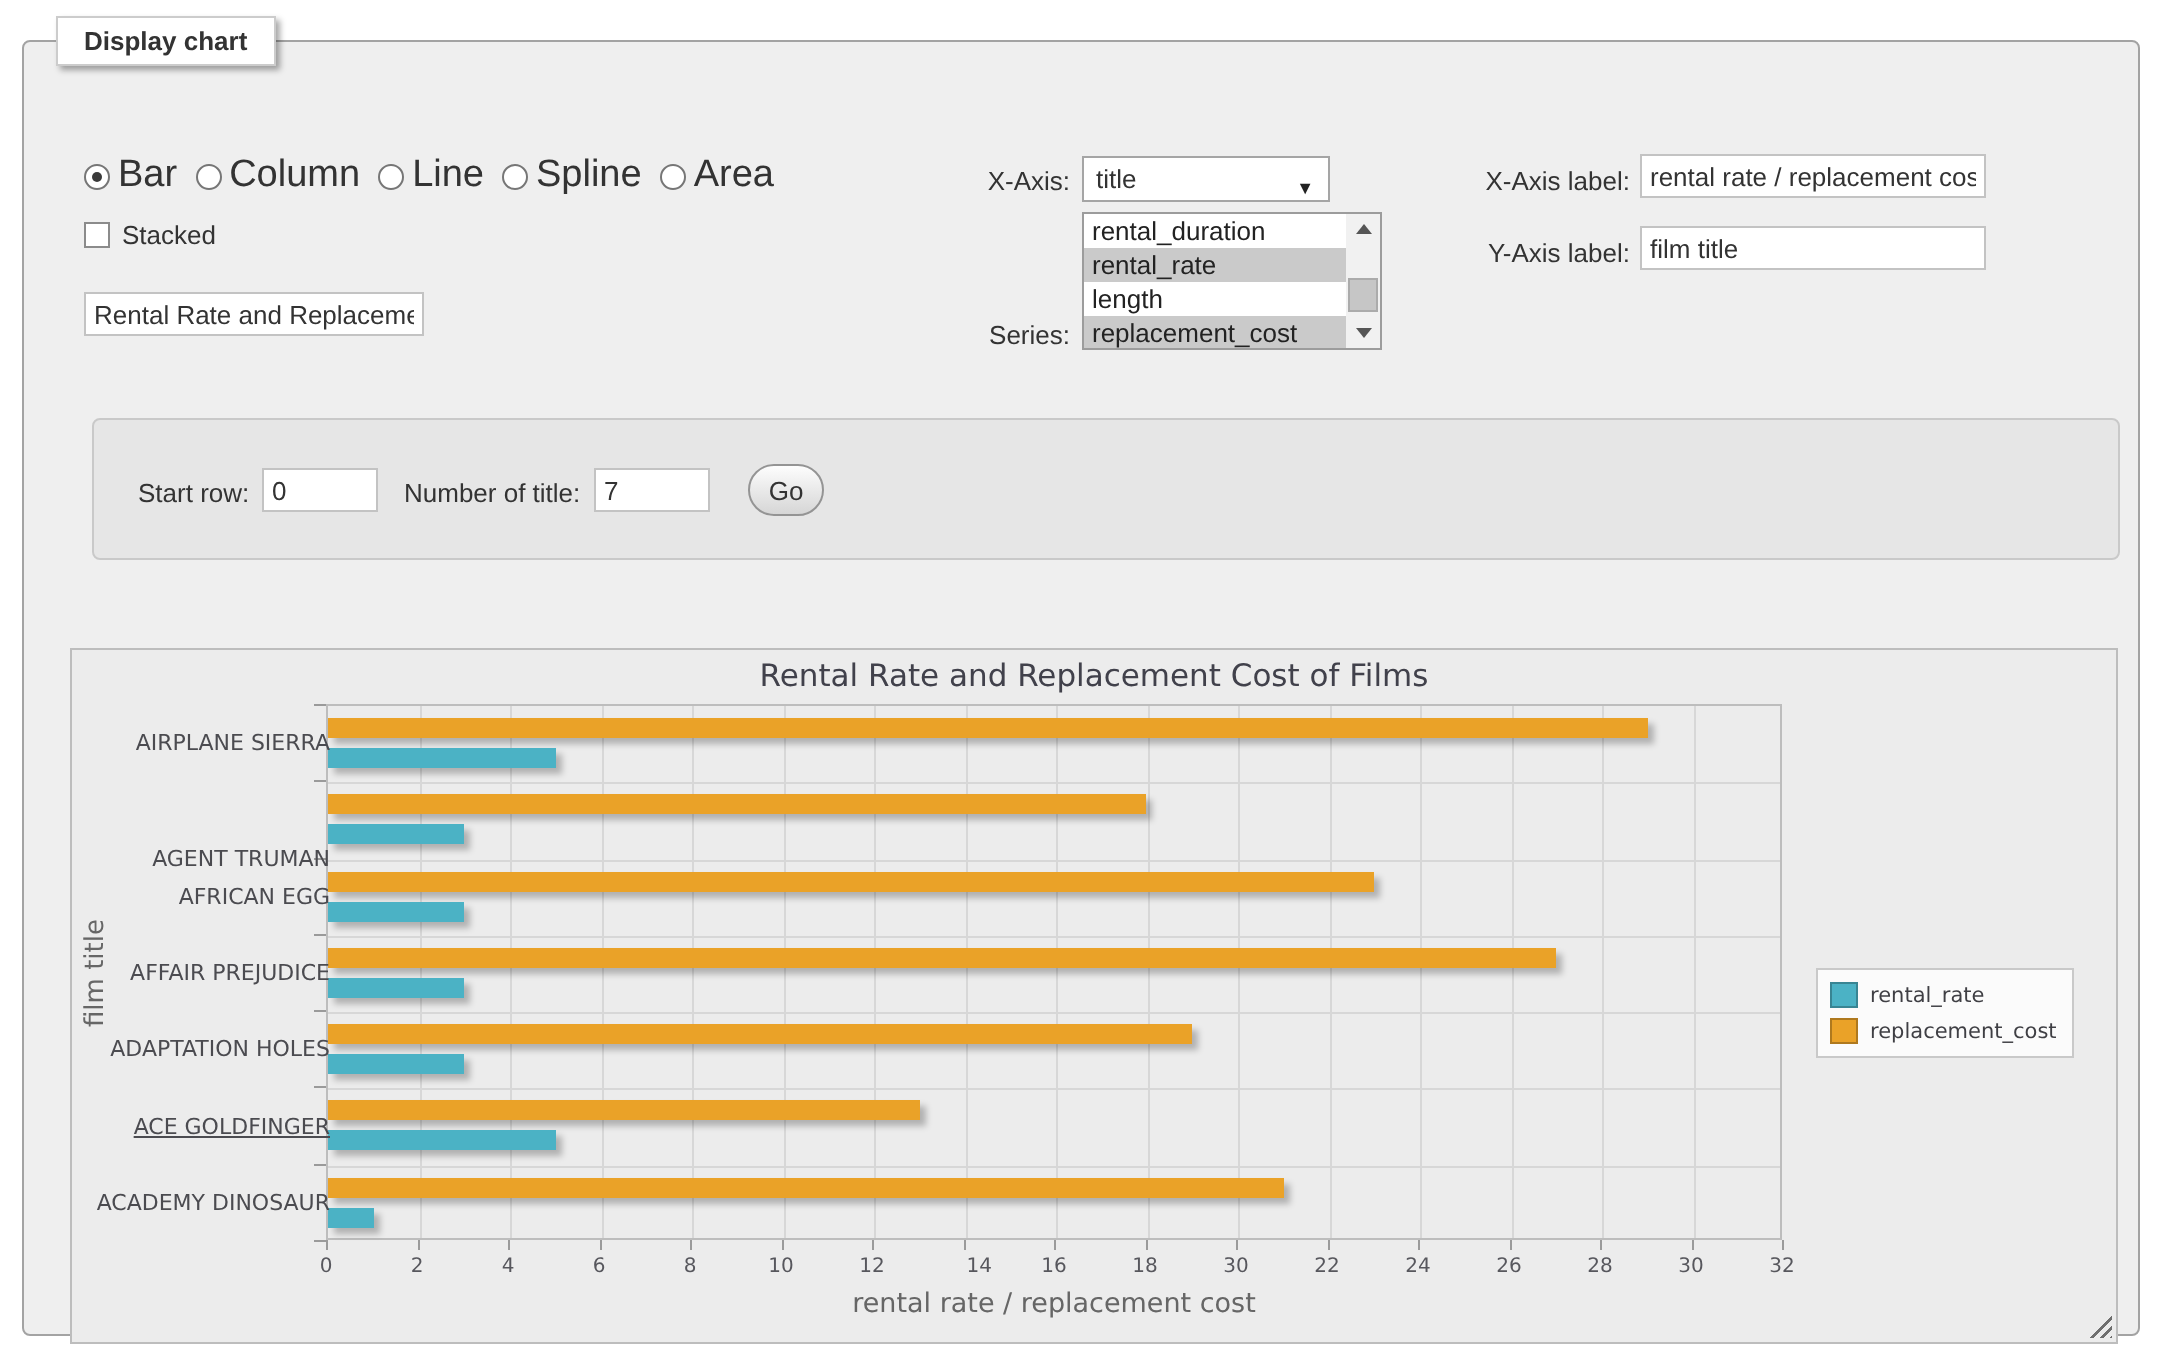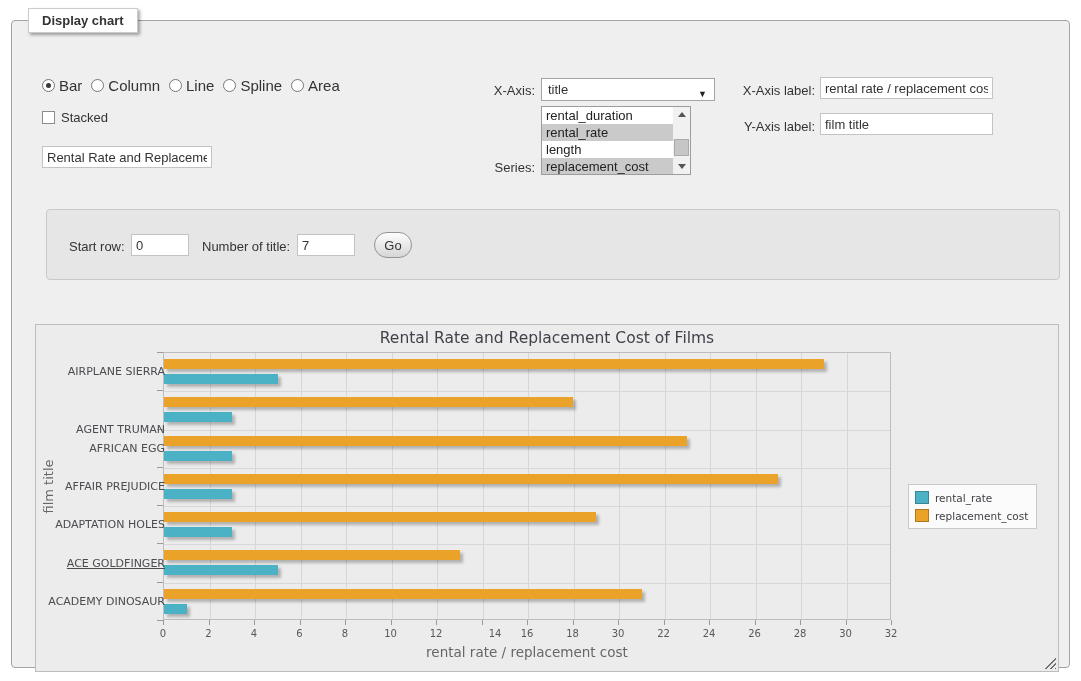--- a/index.html
+++ b/index.html
@@ -10,33 +10,33 @@
   .fieldset { position: absolute; left: 11px; top: 20px; width: 1059px; height: 648px;
               background: #efefef; border: 1px solid #a3a3a3; border-radius: 4px; }
   .legend { position: absolute; left: 28px; top: 8px; padding: 4px 13px; background: #fff;
             border: 1px solid #ccc; box-shadow: 2px 2px 3px rgba(0,0,0,0.35);
             font-size: 13px; font-weight: bold; color: #333; z-index: 5; }
 
   
   .ui-label { position: absolute; font-size: 13px; color: #333; }
   .right { text-align: right; }
   .radio-row { position: absolute; left: 30px; top: 56px; display: flex; align-items: center; gap: 9px; }
-  .ritem { display: inline-flex; align-items: center; gap: 4px; font-size: 15px; color: #333; }
+  .ritem { display: inline-flex; align-items: center; gap: 4px; font-size: 19px; color: #333; }
   .radio { width: 13px; height: 13px; border: 1px solid #767676; border-radius: 50%; background: #fff;
            display: inline-flex; align-items: center; justify-content: center; }
   .radio .dot { width: 5px; height: 5px; border-radius: 50%; background: transparent; }
   .radio.checked .dot { background: #3a3a3a; }
   .stacked-row { position: absolute; left: 30px; top: 89px; display: inline-flex; align-items: center; gap: 6px;
                  font-size: 13px; color: #333; }
   .checkbox { width: 13px; height: 13px; border: 1px solid #8b8b8b; background: #fff; }
 
   input.text { position: absolute; border: 1px solid #c3c3c3; background: #fff; font-size: 13px;
                color: #333; padding: 0 4px; height: 22px; font-family: "Liberation Sans", sans-serif;
                white-space: nowrap; overflow: hidden; }
-  .select { position: absolute; left: 529px; top: 57px; width: 174px; height: 23px; background: #fff;
+  .select { position: absolute; left: 529px; top: 57px; width: 124px; height: 23px; background: #fff;
             border: 1px solid #a5a5a5; font-size: 13px; color: #333; line-height: 21px; padding-left: 6px; }
   .select .arrow { position: absolute; right: 7px; top: 5px; font-size: 9px; color: #222; }
 
   .listbox { position: absolute; left: 529px; top: 85px; width: 150px; height: 69px; background: #fff;
              border: 1px solid #9c9c9c; overflow: hidden; }
   .opt { height: 17px; line-height: 17px; font-size: 13px; color: #222; padding-left: 4px;
          white-space: nowrap; width: 132px; }
   .opt.sel { background: #cacaca; }
   .sb { position: absolute; right: 0; top: 0; width: 17px; height: 100%; background: #f1f1f1; }
   .sb-btn { position: absolute; left: 0; width: 17px; height: 15px; background: #f1f1f1;
@@ -225,21 +225,21 @@
         <div class="xtick-label" style="left: 203px; top: 303px;">4</div>
         <div class="xtick" style="left: 263.5px; top: 295px;"></div>
         <div class="xtick-label" style="left: 248.5px; top: 303px;">6</div>
         <div class="xtick" style="left: 309px; top: 295px;"></div>
         <div class="xtick-label" style="left: 294px; top: 303px;">8</div>
         <div class="xtick" style="left: 354.5px; top: 295px;"></div>
         <div class="xtick-label" style="left: 339.5px; top: 303px;">10</div>
         <div class="xtick" style="left: 400px; top: 295px;"></div>
         <div class="xtick-label" style="left: 385px; top: 303px;">12</div>
         <div class="xtick" style="left: 445.5px; top: 295px;"></div>
-        <div class="xtick-label" style="left: 444px; top: 303px;">14</div>
+        <div class="xtick-label" style="left: 430px; top: 303px; text-align: right;">14</div>
         <div class="xtick" style="left: 491px; top: 295px;"></div>
         <div class="xtick-label" style="left: 476px; top: 303px;">16</div>
         <div class="xtick" style="left: 536.5px; top: 295px;"></div>
         <div class="xtick-label" style="left: 521.5px; top: 303px;">18</div>
         <div class="xtick" style="left: 582px; top: 295px;"></div>
         <div class="xtick-label" style="left: 567px; top: 303px;">30</div>
         <div class="xtick" style="left: 627.5px; top: 295px;"></div>
         <div class="xtick-label" style="left: 612.5px; top: 303px;">22</div>
         <div class="xtick" style="left: 673px; top: 295px;"></div>
         <div class="xtick-label" style="left: 658px; top: 303px;">24</div>

